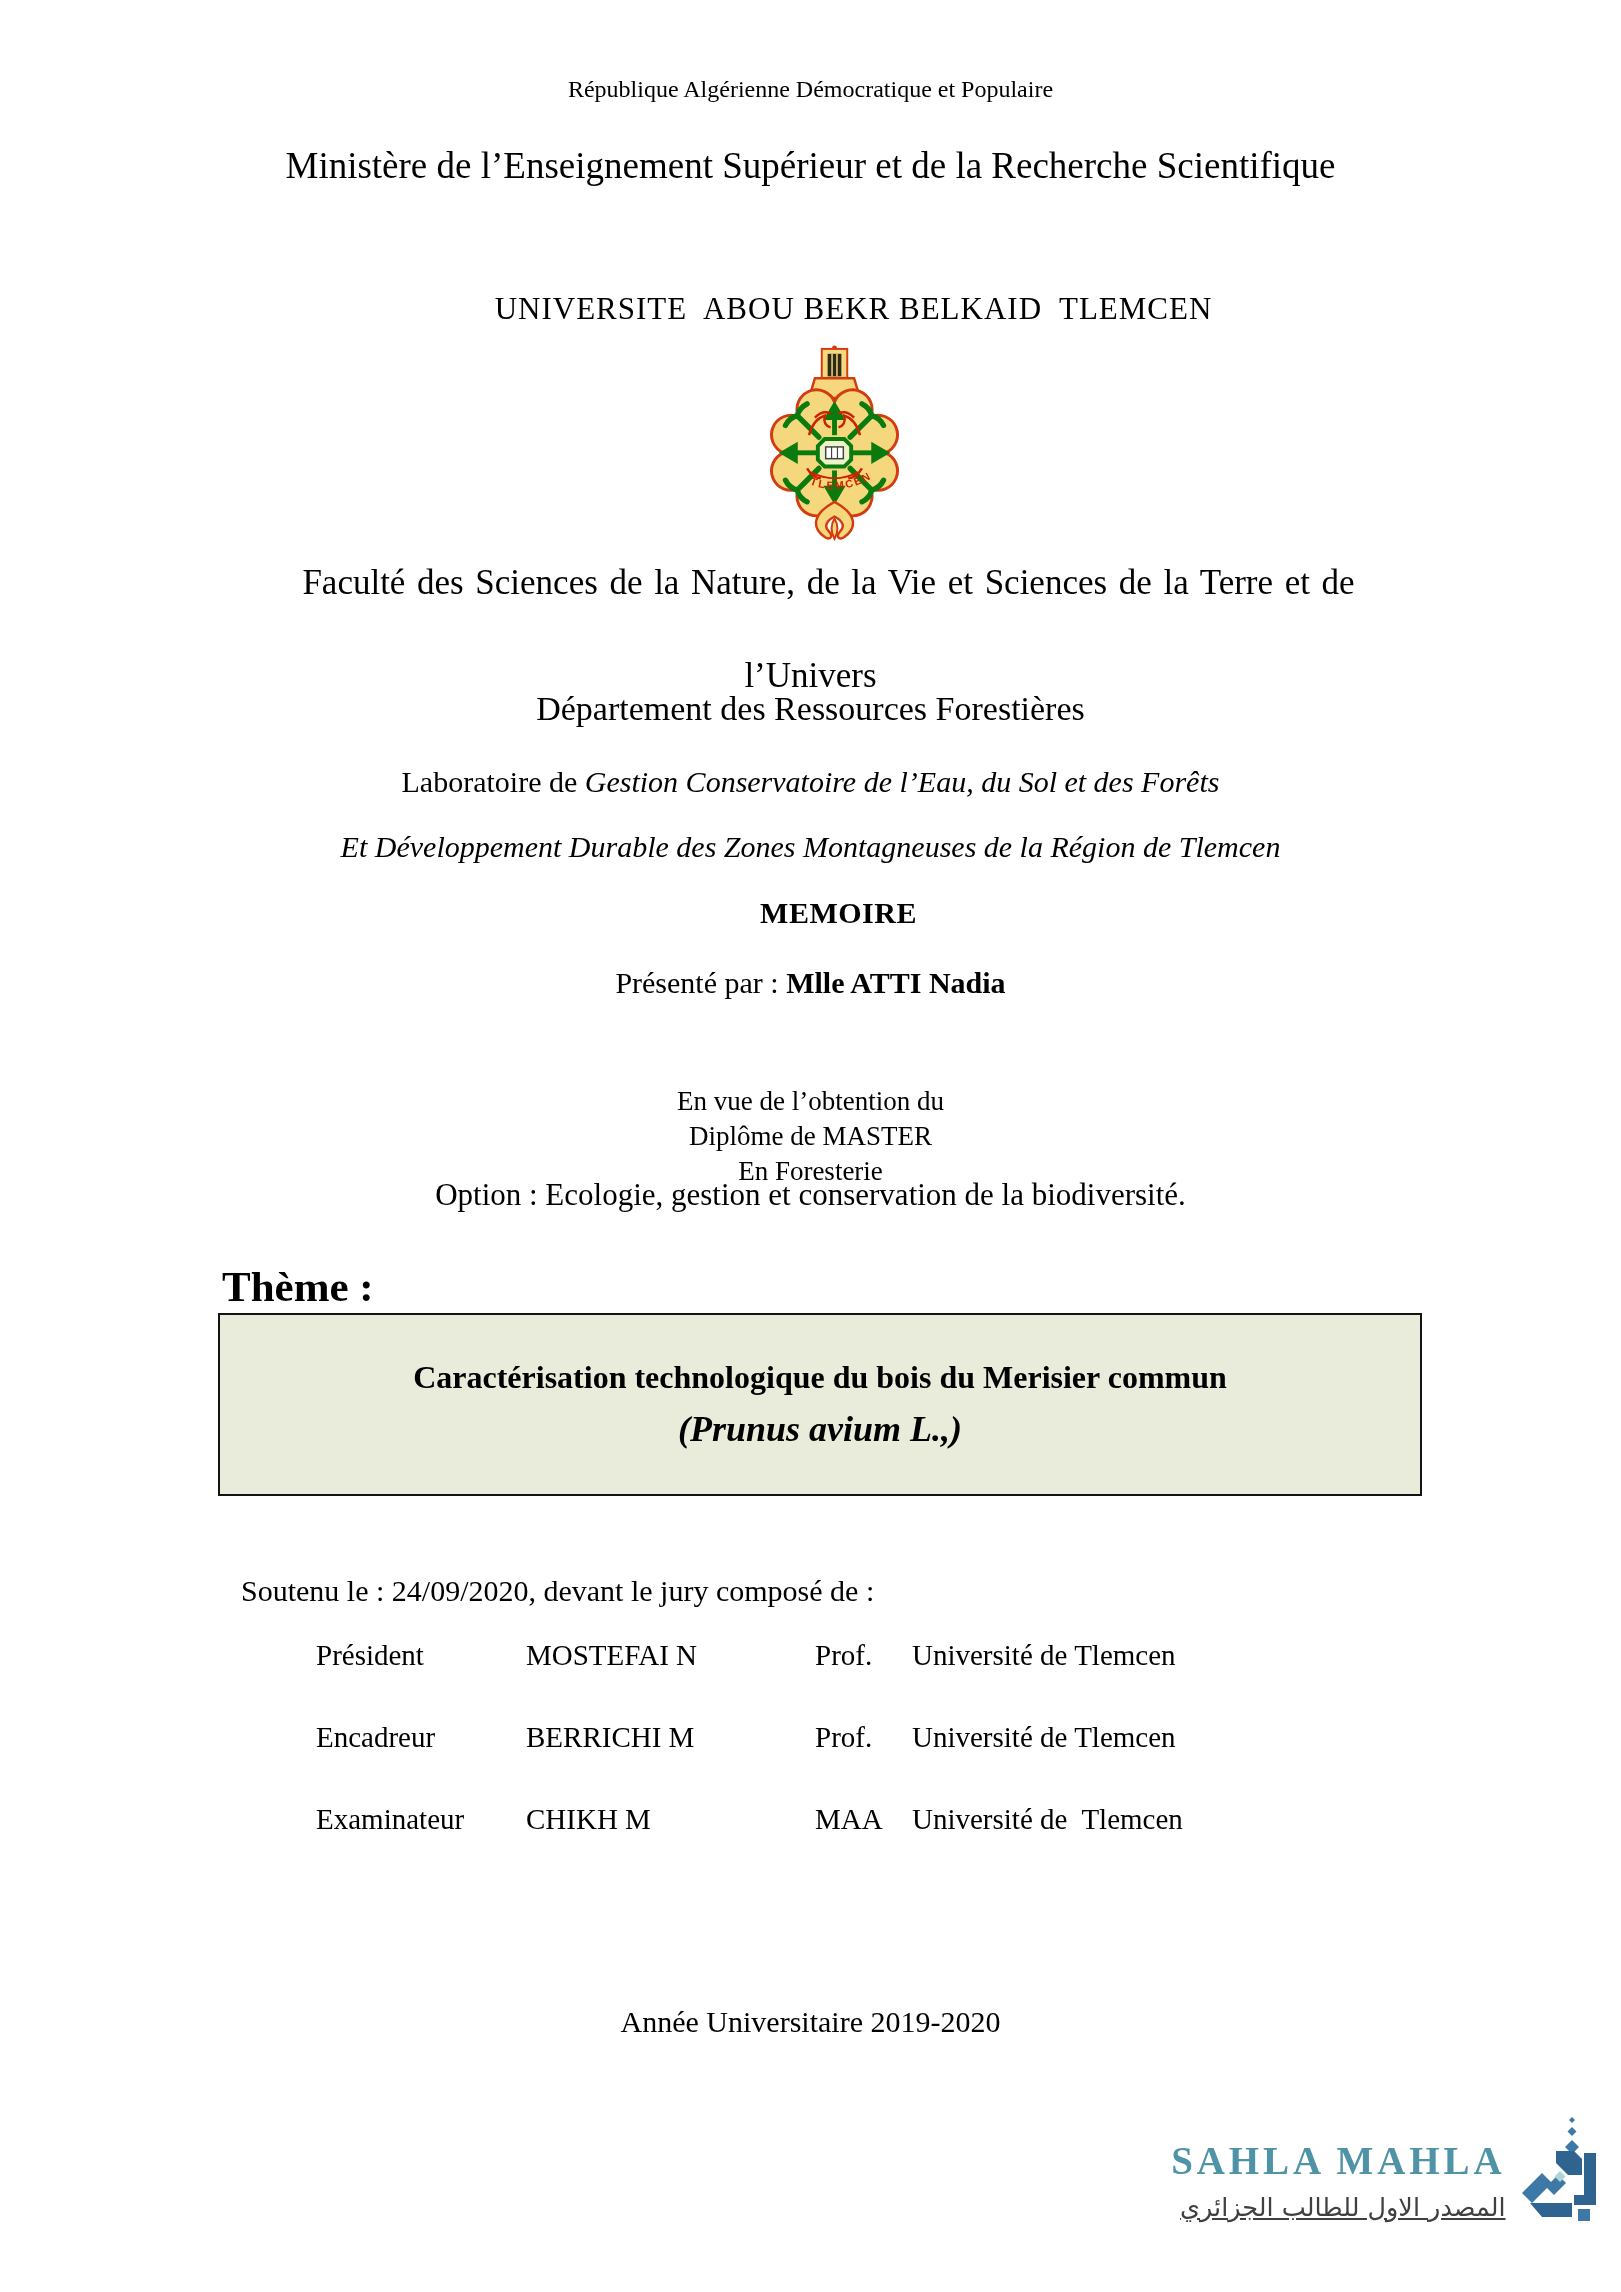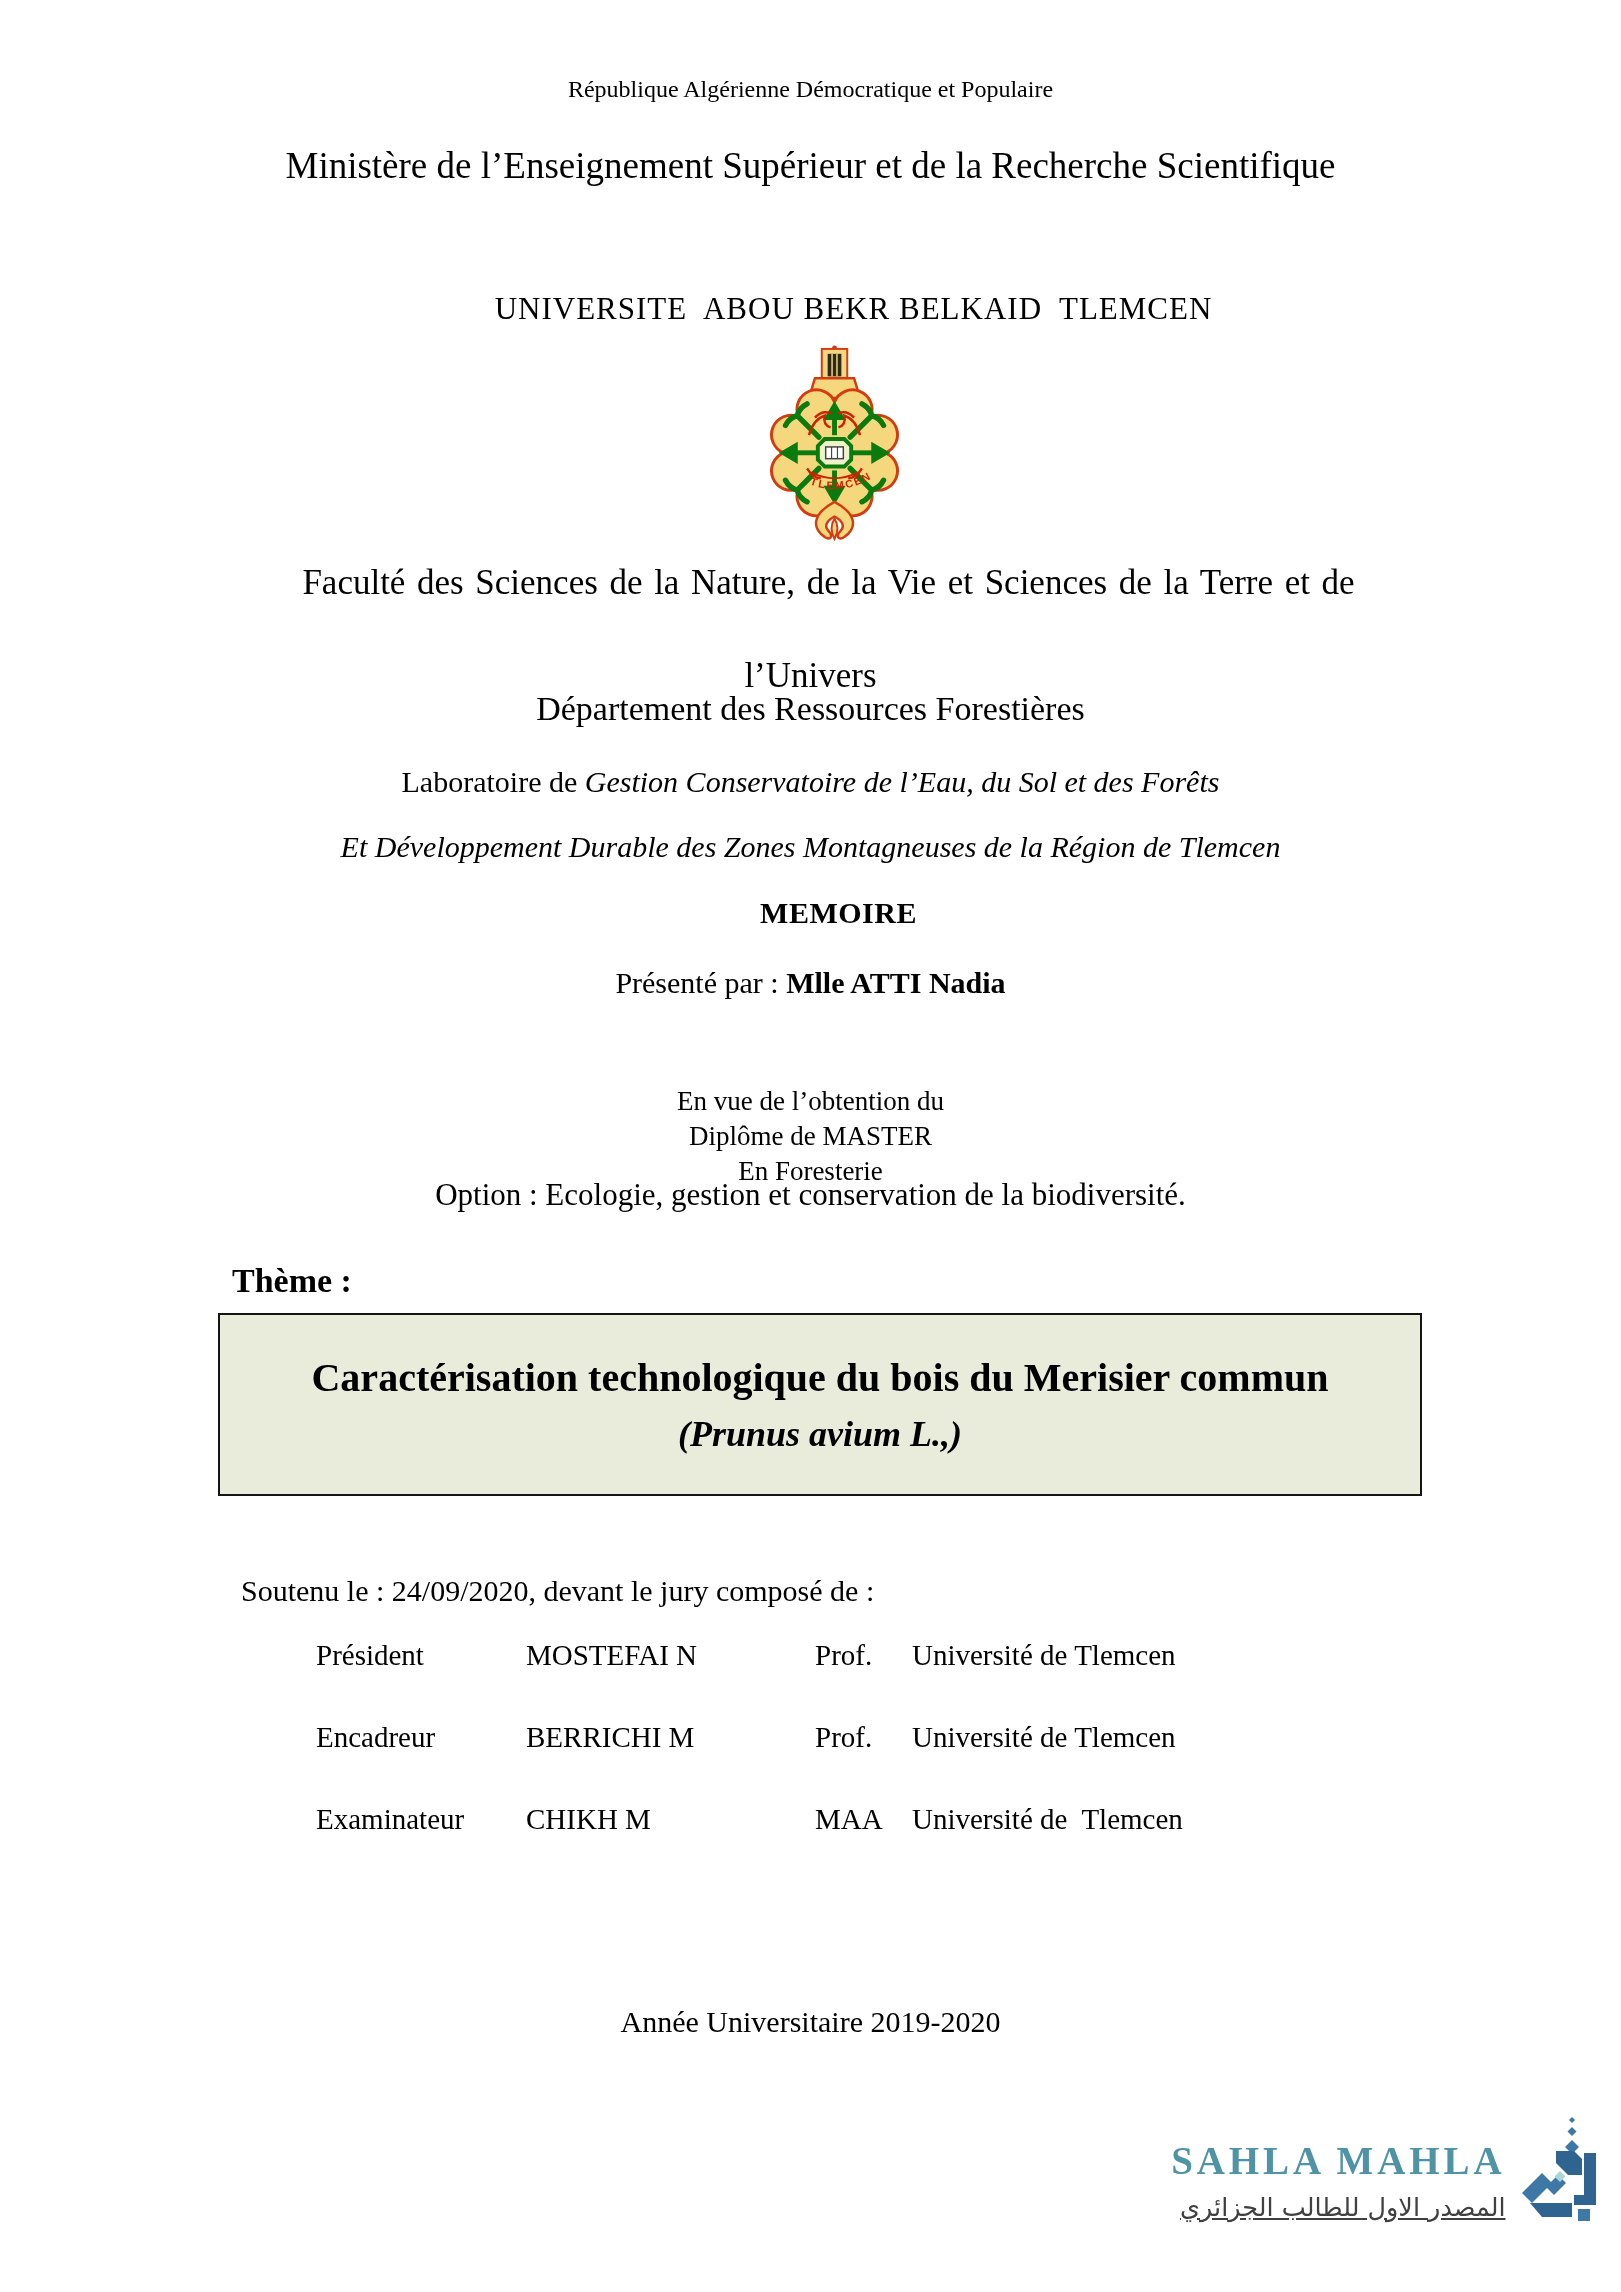--- a/index.html
+++ b/index.html
@@ -27,30 +27,30 @@
   .faculty1{top:563px;font-size:35px;word-spacing:2.9px;white-space:nowrap;padding-left:18px;}
   .faculty2{top:615px;font-size:35px;margin-top:41px;}
   .department{top:690px;font-size:34px;}
   .lab{top:765px;font-size:30px;}
   .lab2{top:830px;font-size:30px;font-style:italic;}
   .memoire{top:896px;font-size:30px;font-weight:bold;letter-spacing:0.5px;padding-left:28px;}
   .presente{top:966px;font-size:30px;}
   .degree{top:1084px;font-size:27px;line-height:35px;}
   .option{top:1177px;font-size:31px;}
 
-  .theme-label{left:232px;top:1262px;font-size:34px;font-weight:bold;}
+  .theme-label{left:222px;top:1262px;font-size:43px;font-weight:bold;}
   .theme-box{
     left:218px;top:1313px;width:1204px;height:183px;
     background:#e9ecda;
     border:2.9px solid #141414;
     box-sizing:border-box;
     display:flex;flex-direction:column;justify-content:center;align-items:center;
     gap:11.8px;
   }
-  .box-title{font-size:40px;font-weight:bold;}
+  .box-title{font-size:32px;font-weight:bold;}
   .box-sub{font-size:36px;font-weight:bold;font-style:italic;}
 
   .soutenu{left:241px;top:1574px;font-size:30px;}
   .jury{left:316px;top:1639px;font-size:29px;}
   .jury-row{
     display:grid;
     grid-template-columns:210px 289px 97px auto;
     margin-bottom:49px;
     white-space:pre;
   }

